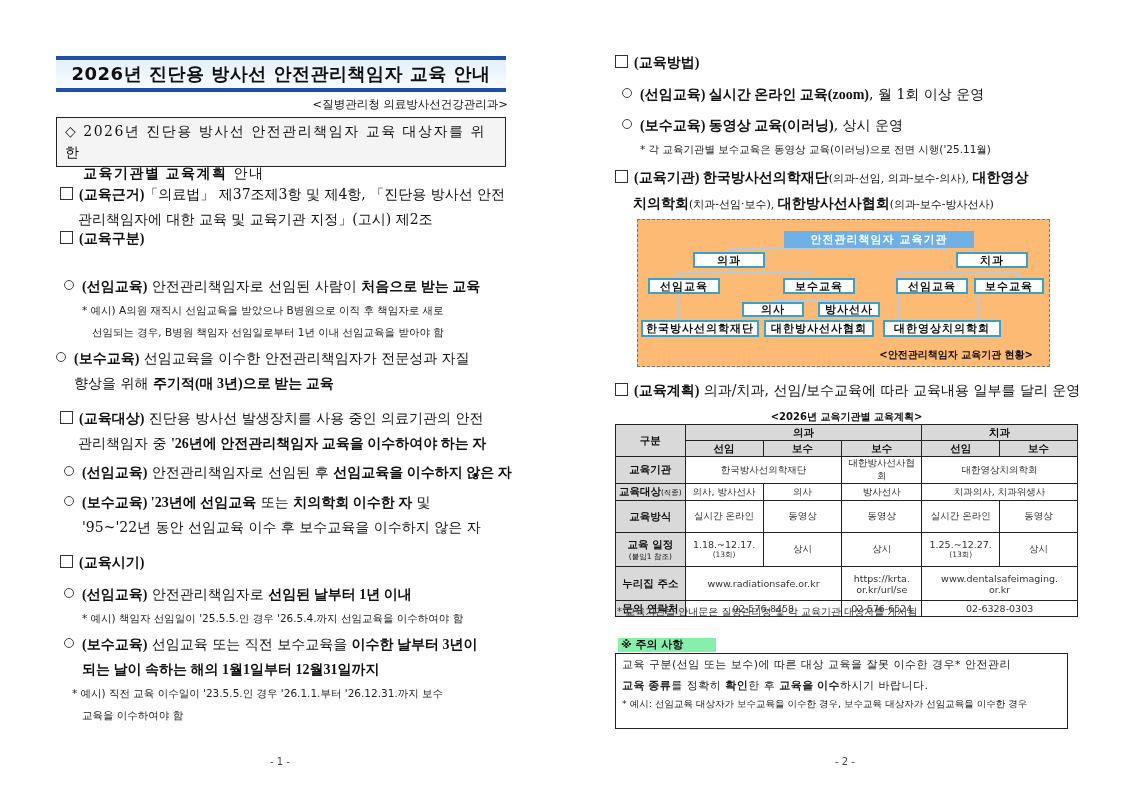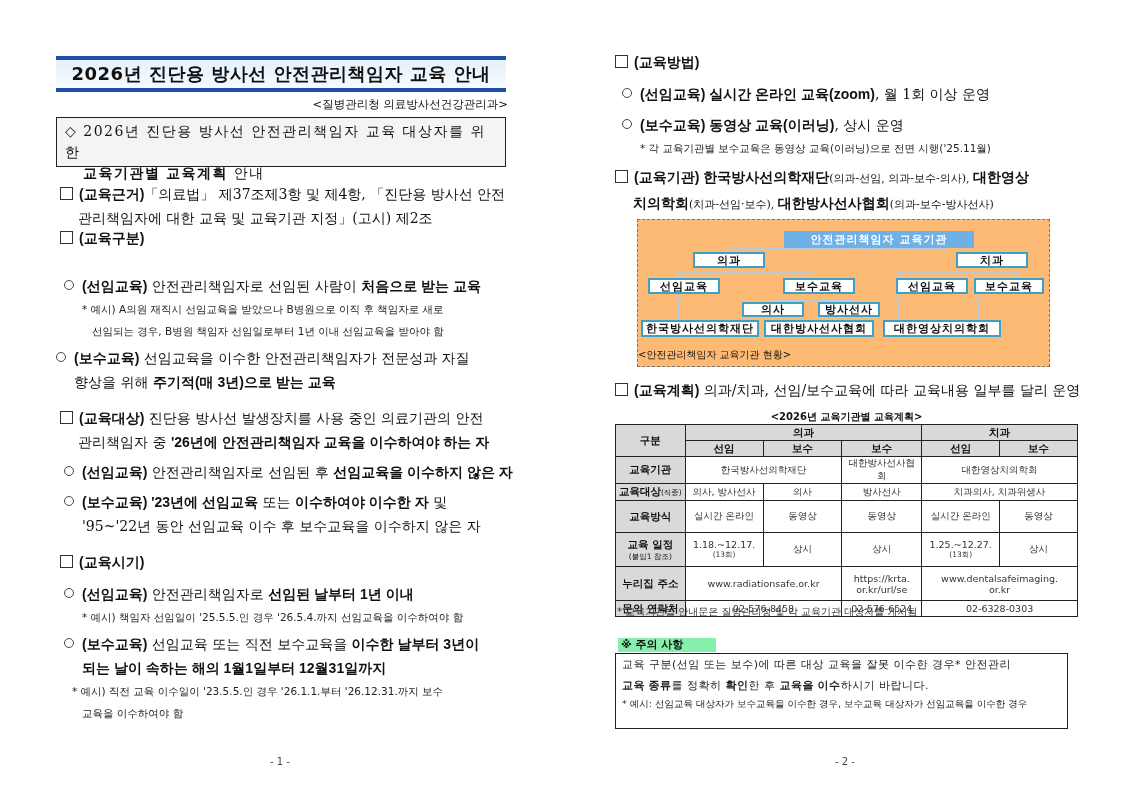--- a/index.html
+++ b/index.html
@@ -1,19 +1,19 @@
 <!DOCTYPE html>
 <html><head>
 <meta charset="utf-8">
 <style>
   html, body { margin:0; padding:0; background:#ffffff; }
   body { width:1121px; height:793px; position:relative; overflow:hidden;
          font-family:"DejaVu Serif","Liberation Serif", serif; color:#111; }
   .page { position:absolute; top:0; }
-  b, .b { font-weight:bold; font-family:Liberation Sans, sans-serif; }
+  b, .b { font-weight:bold; font-family:Liberation Serif, serif; }
 
   
   .title-bar { position:absolute; left:56px; top:56px; width:450px; height:36px;
                background:linear-gradient(#e4f0fa,#f7fbff);
                border-top:4px solid #1f4fa8; border-bottom:4px solid #1f4fa8;
                display:flex; align-items:center; justify-content:center; box-sizing:border-box; }
   .title-text { font-family:"DejaVu Sans","Liberation Sans",sans-serif; font-weight:bold;
                 font-size:18px; letter-spacing:0.5px; color:#111; }
   .dept { position:absolute; right:0; top:97px; font-size:11.5px; }
   .intro-box { position:absolute; left:56px; top:117px; width:450px; height:50px;
@@ -28,22 +28,22 @@
   .ind2 { padding-left:28px; }
 
   
   .diagram { position:absolute; left:637px; top:219px; width:413px; height:148px;
              border:1px dashed #777; box-sizing:border-box; background:#fdba74; }
   .node { position:absolute; border:2px solid #3da0c8; background:#fff; box-sizing:border-box;
           font-family:"DejaVu Sans","Liberation Sans",sans-serif; font-weight:bold; font-size:11px;
           display:flex; align-items:center; justify-content:center; letter-spacing:1px; }
   .node.root { background:#6fb0e6; color:#fff; border-color:#6fb0e6; }
   .line { position:absolute; background:#b9c9d6; }
-  .dcap { position:absolute; left:0; right:16px; bottom:4px; text-align:left;
-          font-family:"DejaVu Sans","Liberation Sans",sans-serif; font-size:10px; font-weight:normal; }
+  .dcap { position:absolute; left:0; right:16px; bottom:4px; text-align:right;
+          font-family:"DejaVu Sans","Liberation Sans",sans-serif; font-size:10px; font-weight:bold; }
 
   
   .tcap { position:absolute; left:615px; width:463px; top:410px; text-align:center;
           font-family:"DejaVu Sans","Liberation Sans",sans-serif; font-size:10px; font-weight:bold; }
   table.plan { position:absolute; left:615px; top:424px; width:463px; border-collapse:collapse;
                font-family:"DejaVu Sans","Liberation Sans",sans-serif; font-size:9.5px; }
   table.plan td, table.plan th { border:1px solid #222; text-align:center; padding:0 2px; color:#333; }
   table.plan th { background:#d9d9d9; font-weight:bold; font-size:10.5px; color:#111; }
   table.plan .rl { background:#d9d9d9; font-weight:bold; color:#111; font-size:10.5px; }
   table.plan .sm { font-size:7.5px; font-weight:normal; }
@@ -92,21 +92,21 @@
   </div>
 
   <div class="sec" style="left:60px;top:406px;width:460px;">
     <div><span class="sq"></span><b>(교육대상)</b><span> 진단용 방사선 발생장치를 사용 중인 의료기관의 안전</span></div>
     <div class="ind1"><span>관리책임자 중 </span><b>'26년에 안전관리책임자 교육을 이수하여야 하는 자</b></div>
   </div>
   <div class="sec" style="left:64px;top:460px;width:460px;">
     <div><span class="ci"></span><b>(선임교육)</b><span> 안전관리책임자로 선임된 후 </span><b>선임교육을 이수하지 않은 자</b></div>
   </div>
   <div class="sec" style="left:64px;top:490px;width:460px;">
-    <div><span class="ci"></span><b>(보수교육)</b><b> '23년에 선임교육</b><span> 또는 </span><b>이수하여야 이수한 자</b><span> 및</span></div>
+    <div><span class="ci"></span><b>(보수교육)</b><b> '23년에 선임교육</b><span> 또는 </span><b>치의학회 이수한 자</b><span> 및</span></div>
     <div class="ind1">'95~'22년 동안 선임교육 이수 후 보수교육을 이수하지 않은 자</div>
   </div>
 
   <div class="sec" style="left:60px;top:550px;width:460px;">
     <div><span class="sq"></span><b>(교육시기)</b></div>
   </div>
   <div class="sec" style="left:64px;top:582px;width:460px;">
     <div><span class="ci"></span><b>(선임교육)</b><span> 안전관리책임자로 </span><b>선임된 날부터 1년 이내</b></div>
     <div class="note ind1">* 예시) 책임자 선임일이 '25.5.5.인 경우 '26.5.4.까지 선임교육을 이수하여야 함</div>
   </div>

